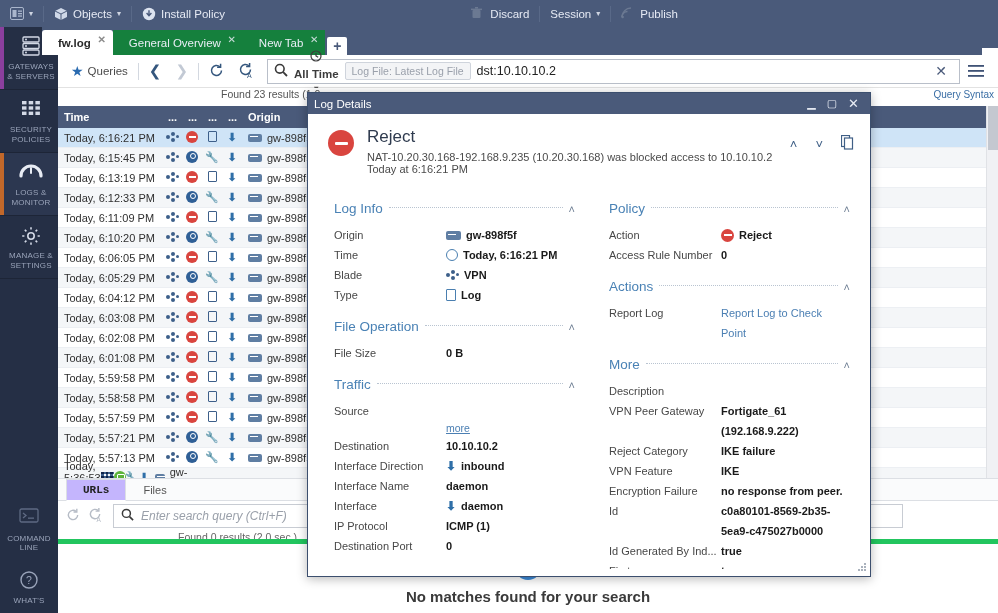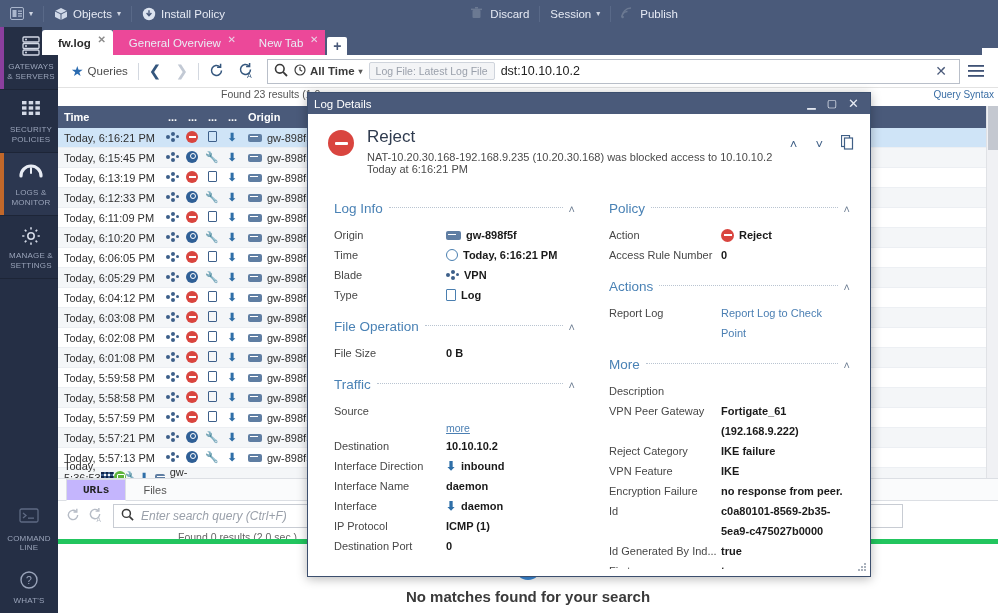--- a/index.html
+++ b/index.html
@@ -66,21 +66,21 @@
 
   
   .tabstrip {
     position:absolute; left:42px; top:27px; width:940px; height:28px;
     background:#4a5a7a;
     display:flex; align-items:flex-end;
   }
   .tab {
     position:relative; height:25px; display:flex; align-items:center;
     padding:0 22px 0 16px; font-size:11.5px; color:#e9edf5;
-    background:#ec4899;
+    background:#15803d;
   }
   .tab.active { background:#ffffff; color:#2a2a2a; font-weight:bold; border-radius:3px 3px 0 0; }
   .tab .tabclose { position:absolute; right:7px; top:4px; font-size:10px; opacity:.85; }
   .tab.active .tabclose { color:#777; }
   .tab-add {
     width:20px; height:18px; background:#ffffff; color:#4a5a7a;
     display:flex; align-items:center; justify-content:center;
     font-size:14px; font-weight:bold; border-radius:2px 2px 0 0; margin-left:2px;
   }
 
@@ -94,21 +94,21 @@
   .qb-btn { display:flex; align-items:center; gap:4px; padding:0 7px; height:24px; color:#34567d; }
   .qb-btn.disabled { color:#c2c9d4; }
   .vsep { width:1px; height:17px; background:#d3d8e0; margin:0 3px; }
   .star { color:#2a6bb0; font-size:14px; }
   .qtext { font-size:11.5px; color:#4a4a4a; }
 
   .searchbox {
     flex:1; height:25px; border:1px solid #b9bfc9; background:#fff;
     display:flex; align-items:center; padding:0 6px; margin-left:6px; gap:6px;
   }
-  .timechip { display:flex; align-items:center; gap:4px; font-size:11.5px; color:#3b3b3b; font-weight:bold;}
+  .timechip { display:flex; align-items:center; gap:4px; font-size:11.5px; color:#3b3b3b; font-weight:bold;flex-direction:column;}
   .logfilechip {
     border:1px solid #cfd4dc; background:#f3f4f6; color:#9aa0ab;
     font-size:10.5px; padding:2px 6px; border-radius:2px;
   }
   .qvalue { font-size:12.5px; color:#222; }
   .qclear { margin-left:auto; color:#4a5a7a; font-size:14px; padding:0 6px;}
   .hamburger { padding:0 8px; color:#3f5275; font-size:15px; }
 
   .resultline {
     position:absolute; left:58px; top:88px; width:940px; height:18px;

